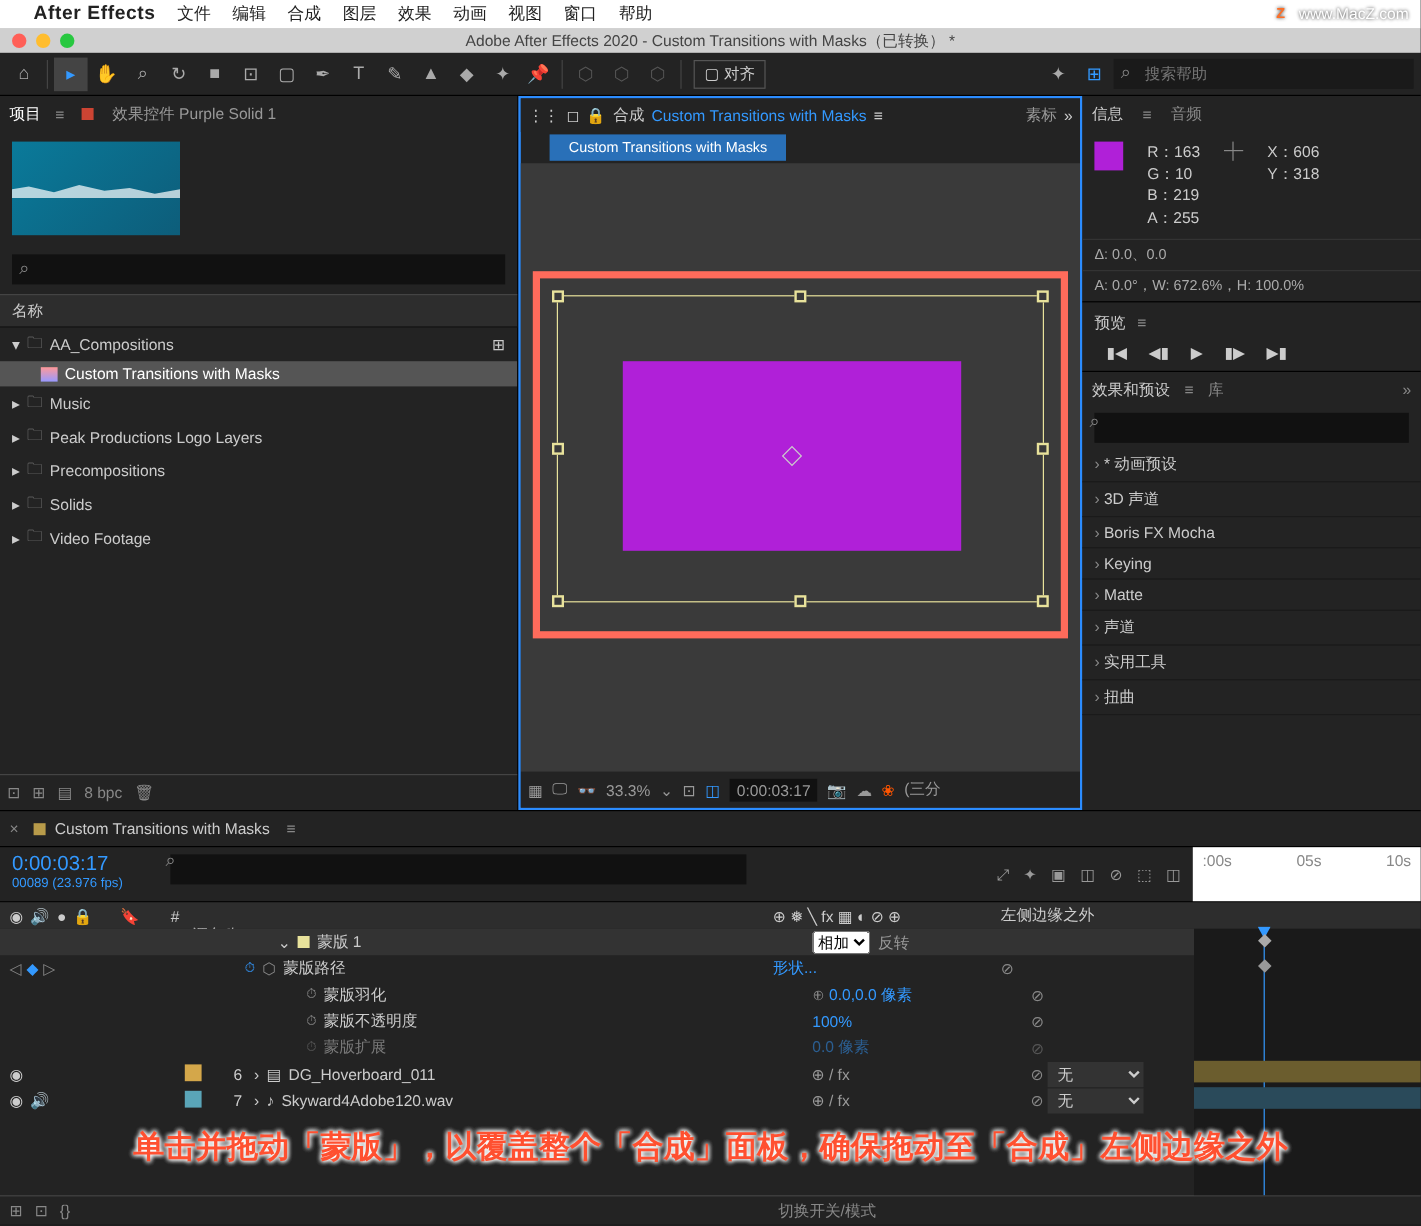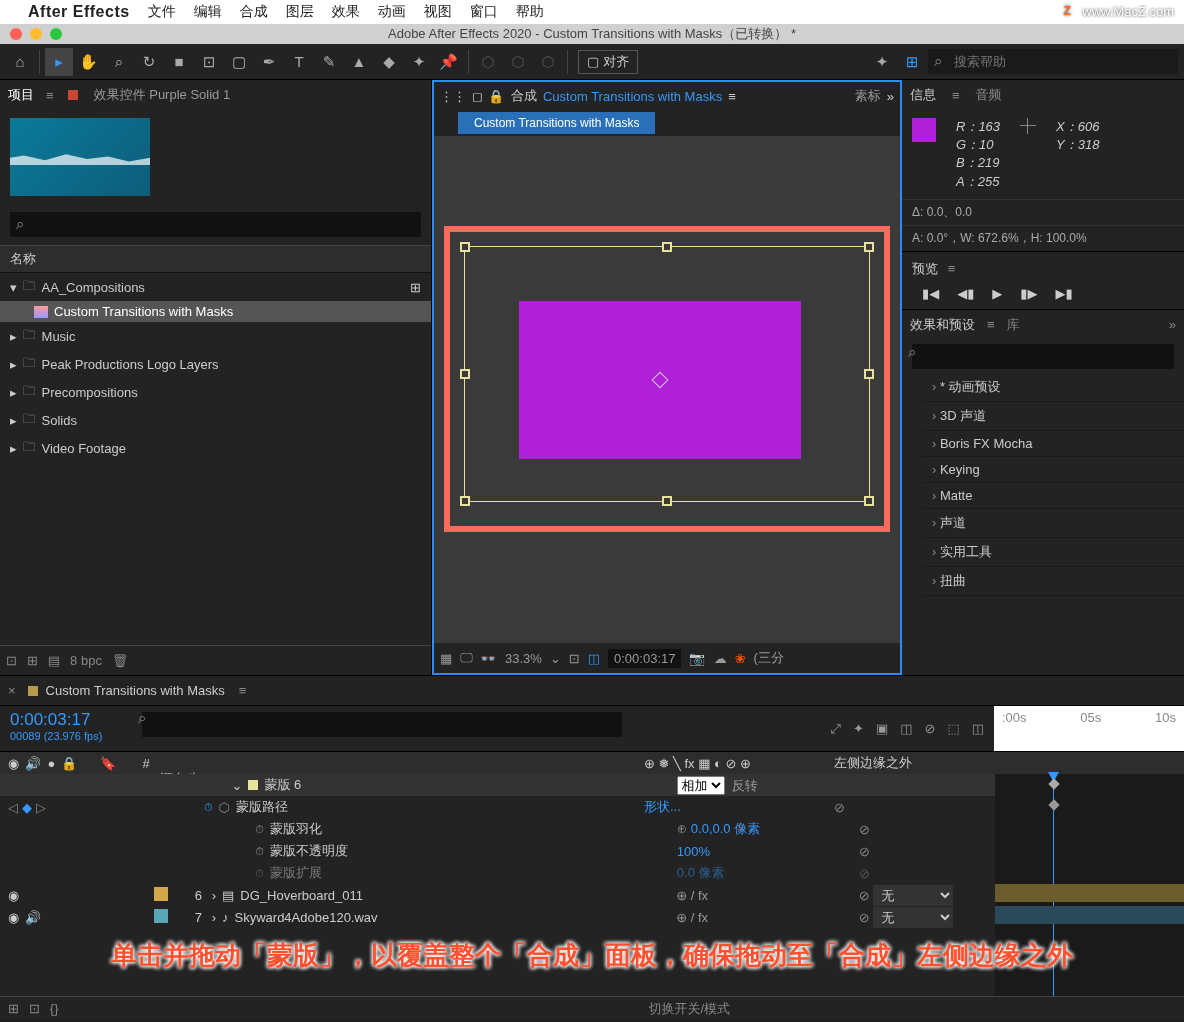--- a/index.html
+++ b/index.html
@@ -62,32 +62,32 @@
 .h-l{left:-5px;top:50%;margin-top:-5px}.h-r{right:-5px;top:50%;margin-top:-5px}
 .purple-rect { position:absolute; left:85px; top:165px; width:282px; height:158px; background:#b020d8; }
 .anchor { position:absolute; left:50%; top:50%; width:12px; height:12px; margin:-6px 0 0 -6px; border:1px solid #ccc; transform:rotate(45deg); }
 .viewer-footer { height:30px; background:#232323; display:flex; align-items:center; padding:0 6px; gap:8px; color:#999; font-size:12px; }
 .vf-btn { color:#999; }
 .vf-blue { color:#3399ff; }
 .vf-time { background:#111; padding:2px 6px; }
 
 .right-panel { width:282px; background:#232323; display:flex; flex-direction:column; }
 .r-tabs { height:30px; display:flex; align-items:center; padding:0 8px; gap:16px; }
-.info-box { padding:8px 10px; display:flex; gap:20px; font-size:12px;font-style:italic; }
+.info-box { padding:8px 10px; display:flex; gap:20px; font-size:12px; }
 .color-sw { width:24px; height:24px; background:#b020d8; }
 .info-col div { line-height:1.4; }
 .info-line { padding:4px 10px; font-size:12px; color:#aaa; border-top:1px solid #333; }
 .preview-panel { border-top:1px solid #000; padding:8px 10px; }
 .play-controls { display:flex; gap:18px; justify-content:flex-start; margin-top:8px; padding:0 10px; color:#ccc; font-size:14px; }
 .effects-panel { border-top:1px solid #000; }
 .eff-tabs { display:flex; padding:6px 8px; gap:12px; align-items:center; }
 .eff-search { padding:4px 10px; }
 .eff-search input { width:100%; background:#111; border:none; color:#ccc; padding:5px 24px; }
 .eff-list { }
-.eff-item { padding:5px 10px; border-bottom:1px solid #1a1a1a; color:#ccc; font-size:13px;margin-left:20px; }
+.eff-item { padding:5px 10px; border-bottom:1px solid #1a1a1a; color:#ccc; font-size:13px; }
 .eff-item::before { content:"› "; color:#888; }
 
 .timeline { height:345px; background:#232323; border-top:1px solid #000; display:flex; flex-direction:column; }
 .tl-tabs { height:30px; display:flex; align-items:center; padding:0 8px; gap:8px; border-bottom:1px solid #000; }
 .tl-tabs .x { color:#888; margin-right:4px; }
 .gold-sq { width:10px; height:10px; background:#b89b4a; display:inline-block; }
 .tl-header { height:46px; display:flex; border-bottom:1px solid #000; }
 .tl-time-sec { width:132px; padding:4px 10px; }
 .tl-time { color:#3399ff; font-size:17px; font-weight:500; }
 .tl-frames { color:#3399ff; font-size:11px; }
@@ -407,21 +407,21 @@
     <div class="tl-left">
 
       <div class="tl-row sel">
         <div class="vis"></div>
           <div class="keynavs"></div>
           <div class="tag"></div>
           <div class="num"></div>
         <div class="name indent1">
             <span>⌄</span>
             <span style="width:10px;height:10px;background:#e8e29b;display:inline-block"></span>
-            <span>蒙版 6</span>
+            <span>蒙版 1</span>
           </div>
         <div class="sw dim"><select><option>相加</option></select>&nbsp;&nbsp;<span>反转</span></div>
         <div class="parent"></div>
       </div>
 
       <div class="tl-row">
         <div class="keynavs">
             <span>◁</span>
             <span class="on">◆</span>
             <span>▷</span>

